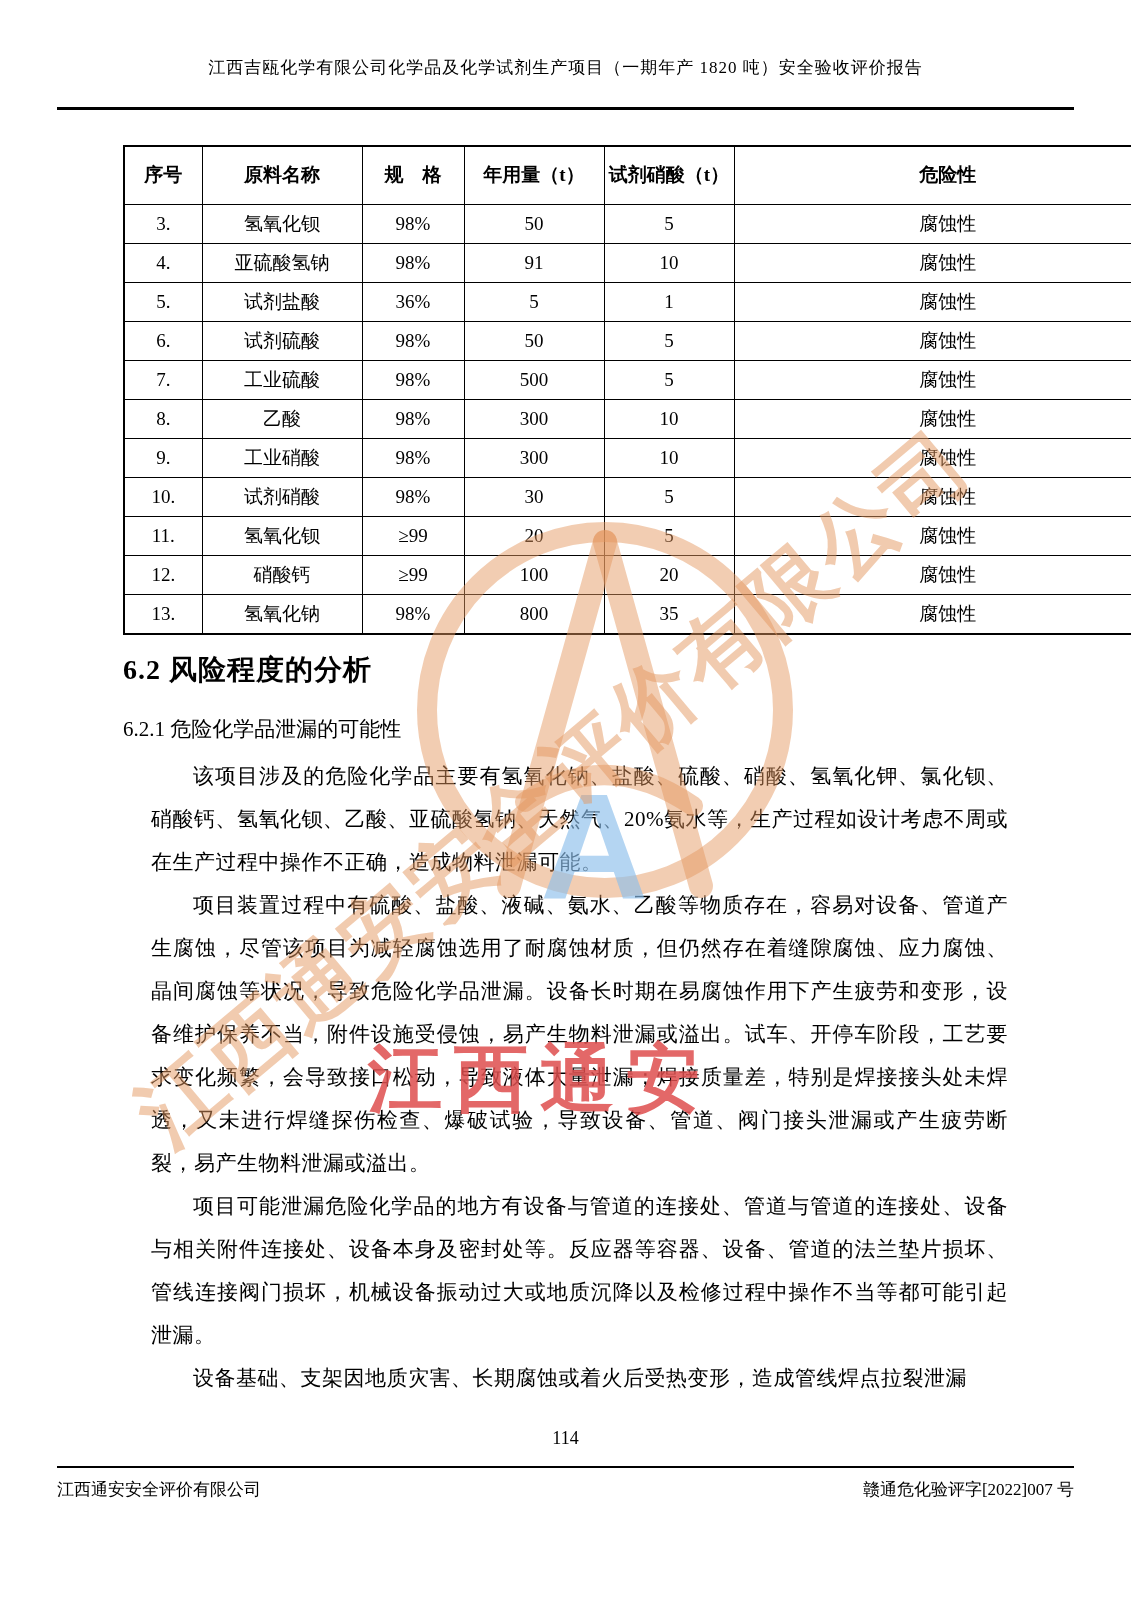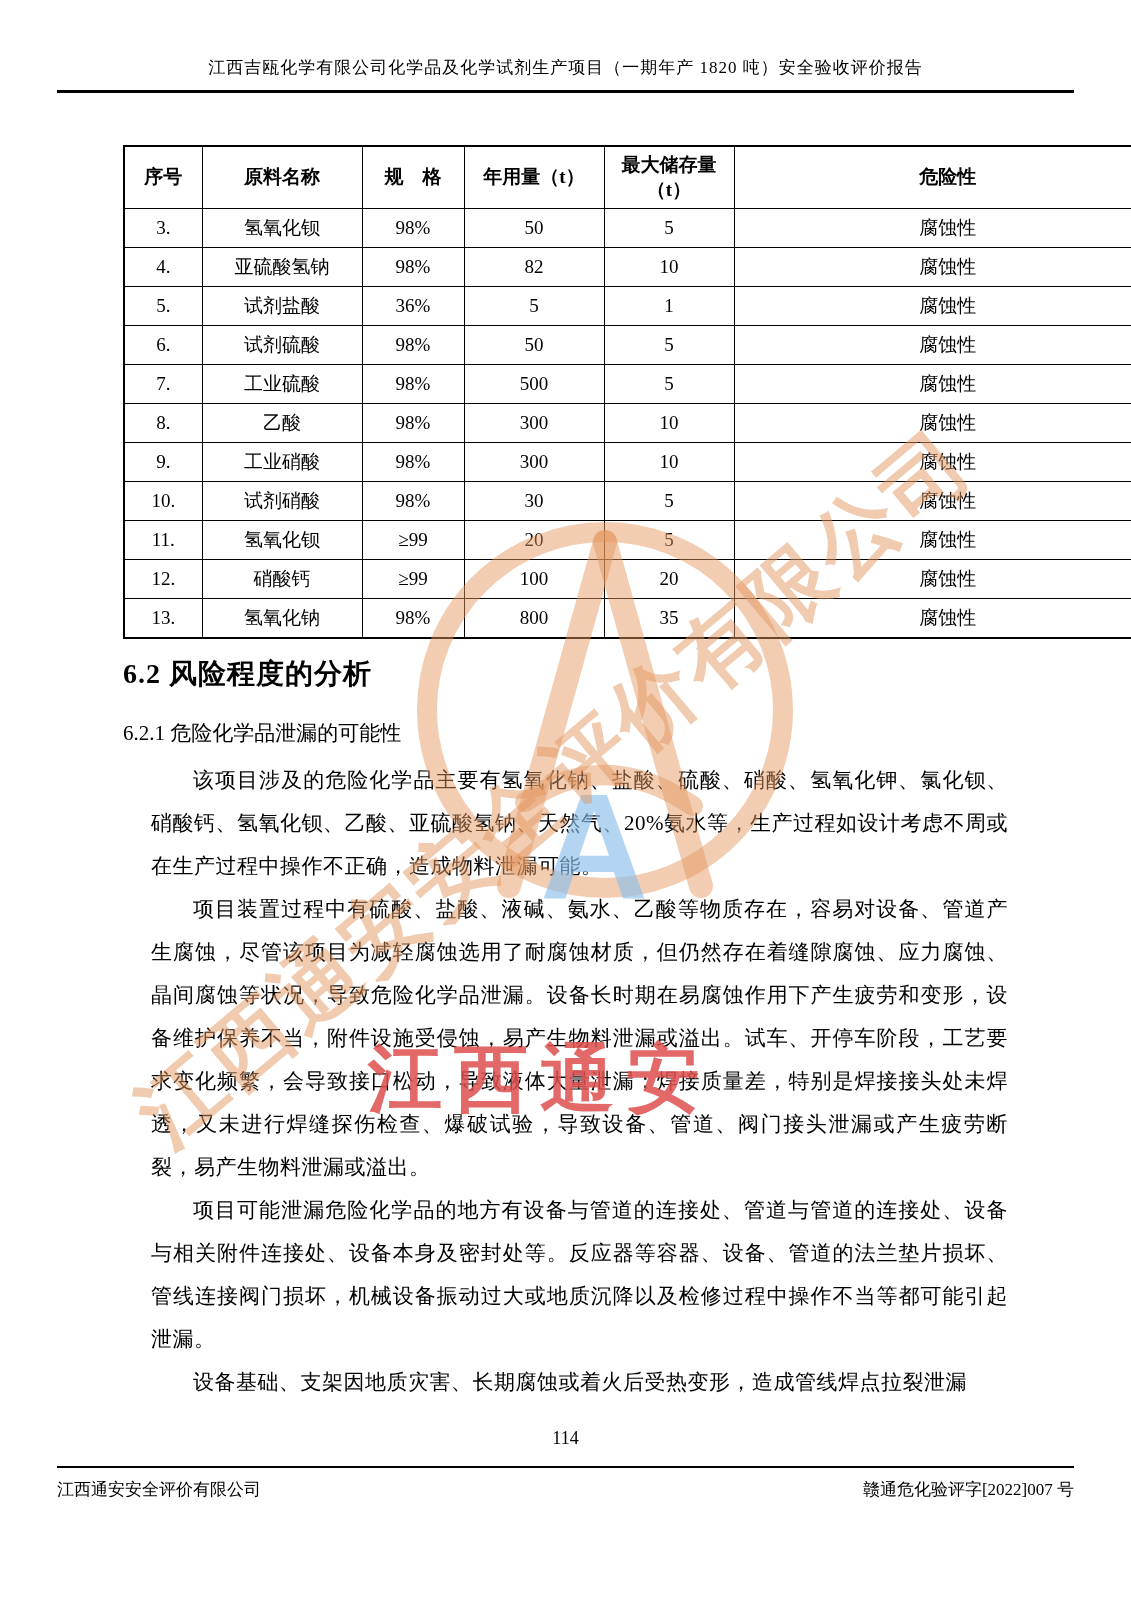--- a/index.html
+++ b/index.html
@@ -15,21 +15,21 @@
     overflow: hidden;
   }
 
   
   .header {
     position: absolute;
     top: 56px; left: 57px; right: 57px;
     text-align: center;
     font-size: 17px;
     letter-spacing: 1px;
-    padding-bottom: 11px;
+    padding-bottom: 28px;
     border-bottom: 3px solid #000;
   }
 
   
   .content {
     position: absolute;
     top: 145px; left: 123px; right: 123px;
   }
 
   table.materials {
@@ -154,38 +154,38 @@
         <col style="width:140px">
           <col style="width:130px">
           <col>
       </colgroup>
       <thead>
         <tr id="table-head-row">
             <th>序号</th>
             <th>原料名称</th>
             <th>规　格</th>
             <th>年用量（t）</th>
-            <th>最大储存量（t）</th>
+            <th>试剂硝酸（t）</th>
             <th>危险性</th>
           </tr>
       </thead>
       <tbody id="table-body">
           <tr>
             <td>3.</td>
             <td>氢氧化钡</td>
             <td>98%</td>
             <td>50</td>
             <td>5</td>
             <td>腐蚀性</td>
           </tr>
           <tr>
             <td>4.</td>
             <td>亚硫酸氢钠</td>
             <td>98%</td>
-            <td>82</td>
+            <td>91</td>
             <td>10</td>
             <td>腐蚀性</td>
           </tr>
           <tr>
             <td>5.</td>
             <td>试剂盐酸</td>
             <td>36%</td>
             <td>5</td>
             <td>1</td>
             <td>腐蚀性</td>

